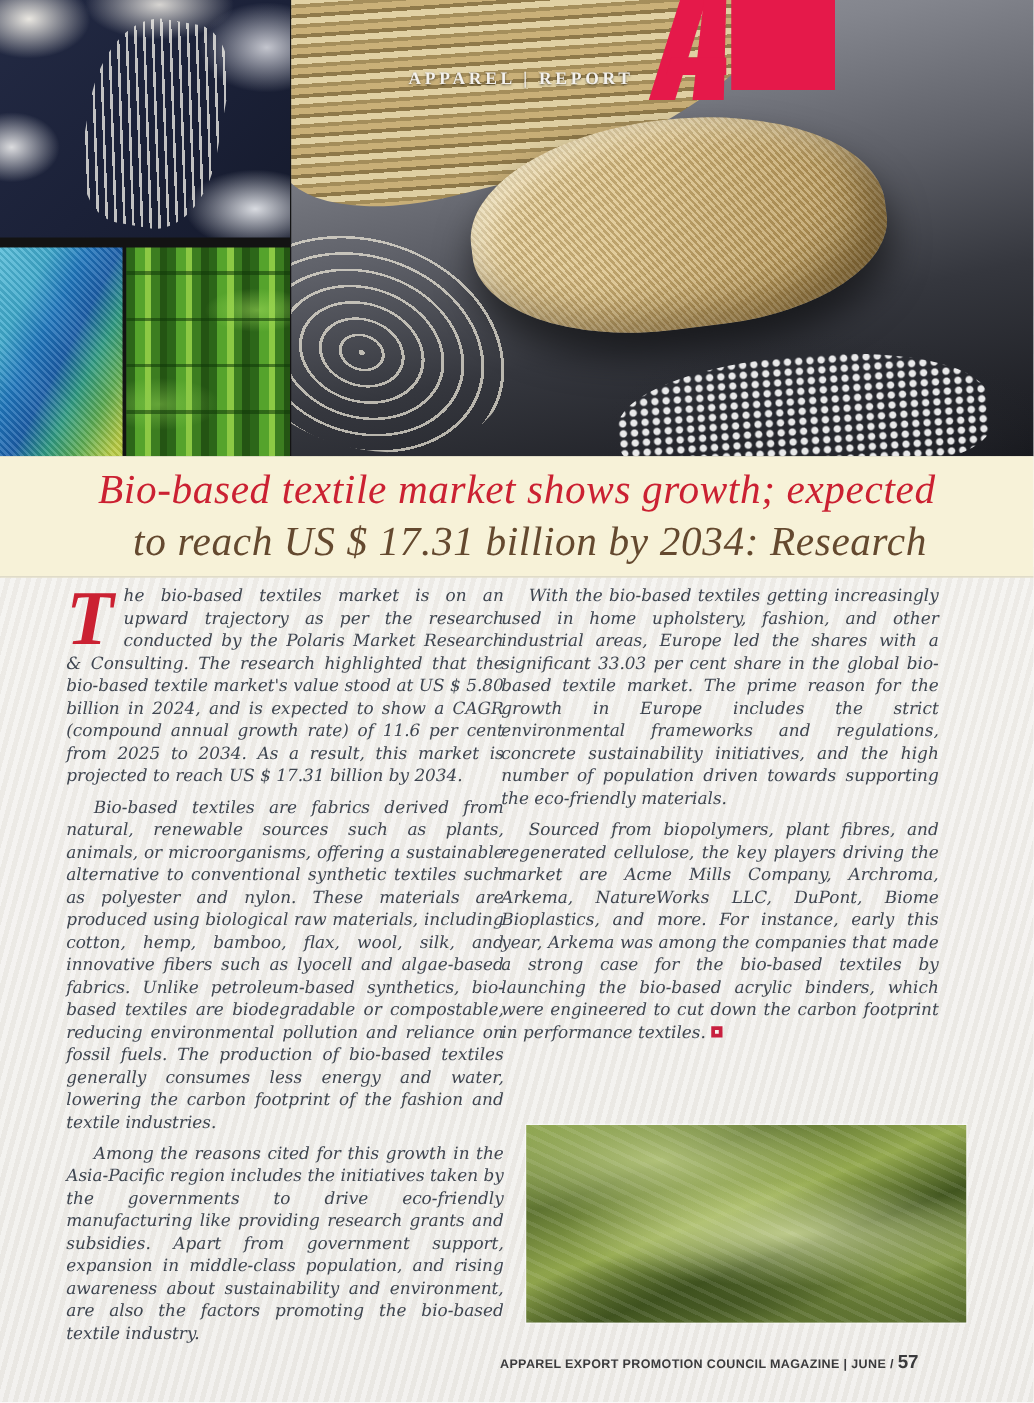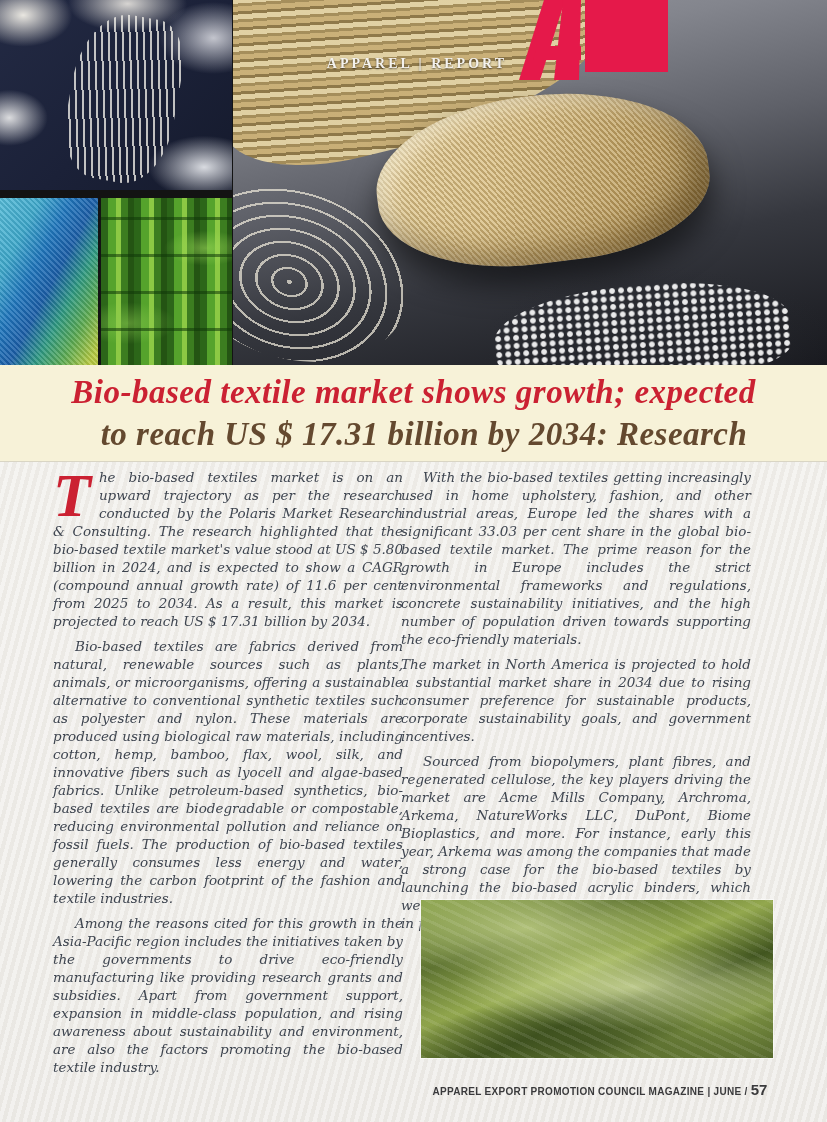--- a/index.html
+++ b/index.html
@@ -77,21 +77,21 @@
     position:absolute; top:56px; right:161px;
     color:#f4f2ee; font-family:"Liberation Serif", serif; font-weight:bold;
     font-size:14px; letter-spacing:3px; text-shadow:0 1px 2px rgba(0,0,0,.6);
   }
   .logo { position:absolute; top:0; right:0; width:167px; height:80px; }
 
   
   .headline-band {
     position:absolute; left:0; top:365px; width:827px; height:97px;
     background:#f7f2d8; border-bottom:1px solid #d9d5c4; text-align:center;
-    font-family:"Liberation Serif", serif; font-style:italic;font-weight:bold;
+    font-family:"Liberation Serif", serif; font-style:italic;
   }
   .headline-line { font-size:33px; line-height:42px; letter-spacing:.5px; white-space:nowrap; }
   .headline-line.l1 { margin-top:6px; color:#cb2132; }
   .headline-line.l2 { color:#64492f;margin-left:21px; }
 
   
   .col {
     position:absolute; top:468px; width:350px;
     font-family:"DejaVu Serif", serif; font-style:italic;
     font-size:13.5px; line-height:18px; color:#3e4550; text-align:justify;
@@ -118,21 +118,21 @@
       repeating-linear-gradient(25deg, rgba(255,255,255,.09) 0 3px, rgba(255,255,255,0) 3px 9px),
       radial-gradient(ellipse 220px 70px at 30% 18%, rgba(210,224,150,.7), rgba(210,224,150,0) 70%),
       radial-gradient(ellipse 260px 60px at 60% 55%, rgba(222,232,170,.75), rgba(222,232,170,0) 70%),
       radial-gradient(ellipse 240px 55px at 45% 90%, rgba(60,78,30,.8), rgba(60,78,30,0) 75%),
       linear-gradient(160deg, #8aa24c 0%, #5e7331 25%, #93a84e 45%, #41551f 62%, #7d9243 80%, #55682c 100%);
     box-shadow:0 0 0 1px rgba(255,255,255,.5);
   }
 
   
   .footer {
-    position:absolute; left:400px; top:1081px; width:400px; text-align:center;
+    position:absolute; left:400px; top:1081px; width:400px; 
     font-family:"Liberation Sans", sans-serif; font-weight:bold;
     font-size:10px; letter-spacing:.3px; color:#3a3a3c;
   }
   .footer .pageno { font-size:15px; letter-spacing:0; }
 </style>
 </head>
 <body>
 
 <div class="page">
 
@@ -161,21 +161,20 @@
   </div>
 
   <div class="col col-left">
     <p><span class="dropcap">T</span><span>he bio-based textiles market is on an upward trajectory as per the research conducted by the Polaris Market Research &amp; Consulting. The research highlighted that the bio-based textile market's value stood at US $ 5.80 billion in 2024, and is expected to show a CAGR (compound annual growth rate) of 11.6 per cent from 2025 to 2034. As a result, this market is projected to reach US $ 17.31 billion by 2034.</span></p>
     <p class="indent">Bio-based textiles are fabrics derived from natural, renewable sources such as plants, animals, or microorganisms, offering a sustainable alternative to conventional synthetic textiles such as polyester and nylon. These materials are produced using biological raw materials, including cotton, hemp, bamboo, flax, wool, silk, and innovative fibers such as lyocell and algae-based fabrics. Unlike petroleum-based synthetics, bio-based textiles are biodegradable or compostable, reducing environmental pollution and reliance on fossil fuels. The production of bio-based textiles generally consumes less energy and water, lowering the carbon footprint of the fashion and textile industries.</p>
     <p class="indent">Among the reasons cited for this growth in the Asia-Pacific region includes the initiatives taken by the governments to drive eco-friendly manufacturing like providing research grants and subsidies. Apart from government support, expansion in middle-class population, and rising awareness about sustainability and environment, are also the factors promoting the bio-based textile industry.</p>
   </div>
 
   <div class="col col-right">
     <p class="indent">With the bio-based textiles getting increasingly used in home upholstery, fashion, and other industrial areas, Europe led the shares with a significant 33.03 per cent share in the global bio-based textile market. The prime reason for the growth in Europe includes the strict environmental frameworks and regulations, concrete sustainability initiatives, and the high number of population driven towards supporting the eco-friendly materials.</p>
-    <p>The market in North America is projected to hold a substantial market share in 2034 due to rising consumer preference for sustainable products, corporate sustainability goals, and government incentives.</p>
     <p class="indent"><span>Sourced from biopolymers, plant fibres, and regenerated cellulose, the key players driving the market are Acme Mills Company, Archroma, Arkema, NatureWorks LLC, DuPont, Biome Bioplastics, and more. For instance, early this year, Arkema was among the companies that made a strong case for the bio-based textiles by launching the bio-based acrylic binders, which were engineered to cut down the carbon footprint in performance textiles.</span><span class="endmark"><span class="endmark-dot"></span></span></p>
   </div>
 
   <div class="green-photo"></div>
 
   <div class="footer">
     <span>APPAREL EXPORT PROMOTION COUNCIL MAGAZINE | JUNE /</span>
     <span class="pageno">57</span>
   </div>
 

